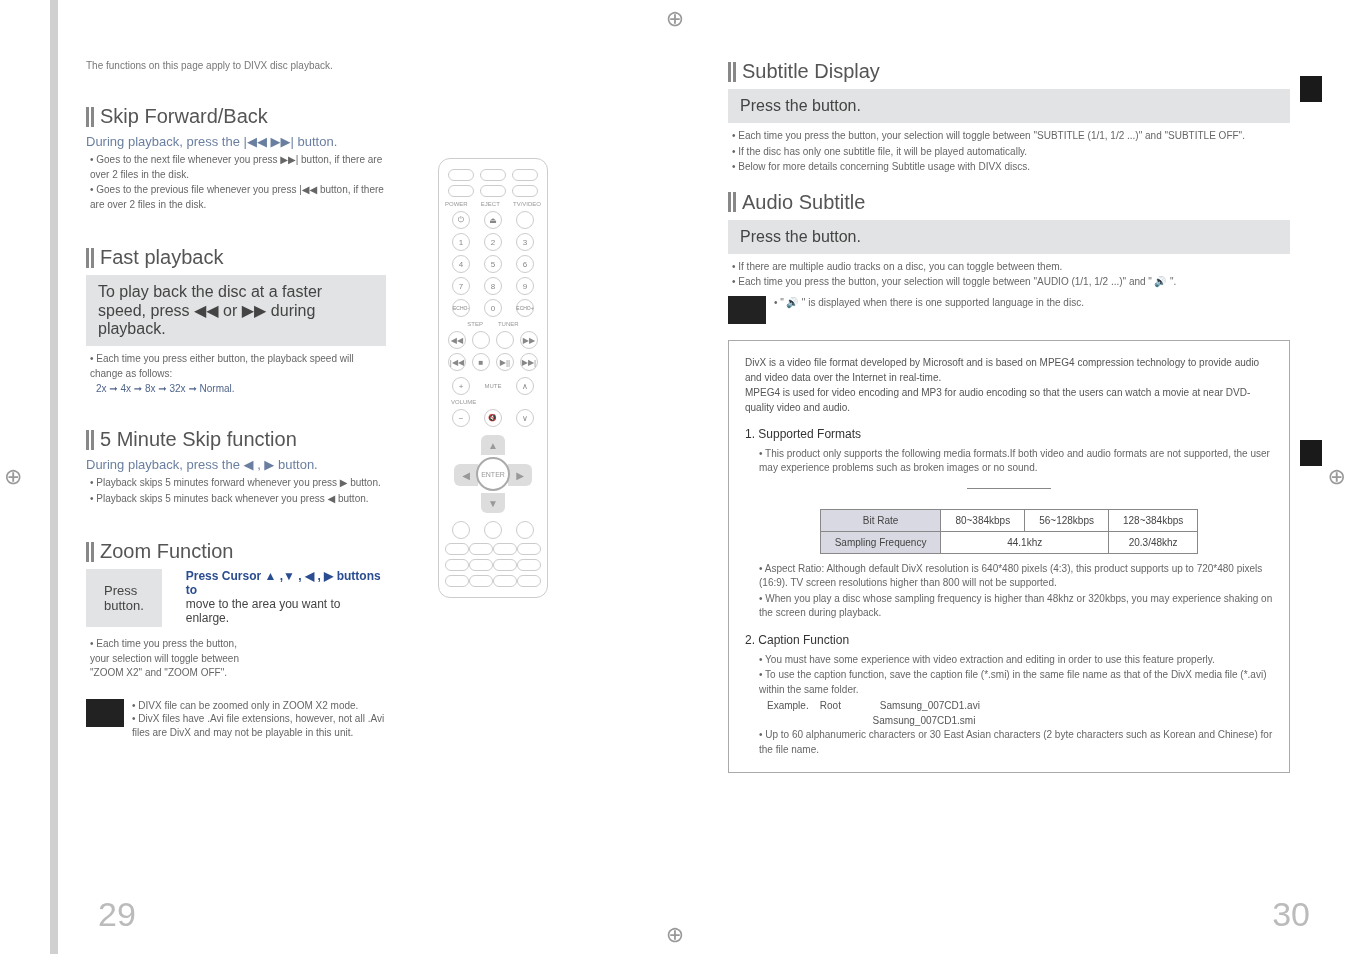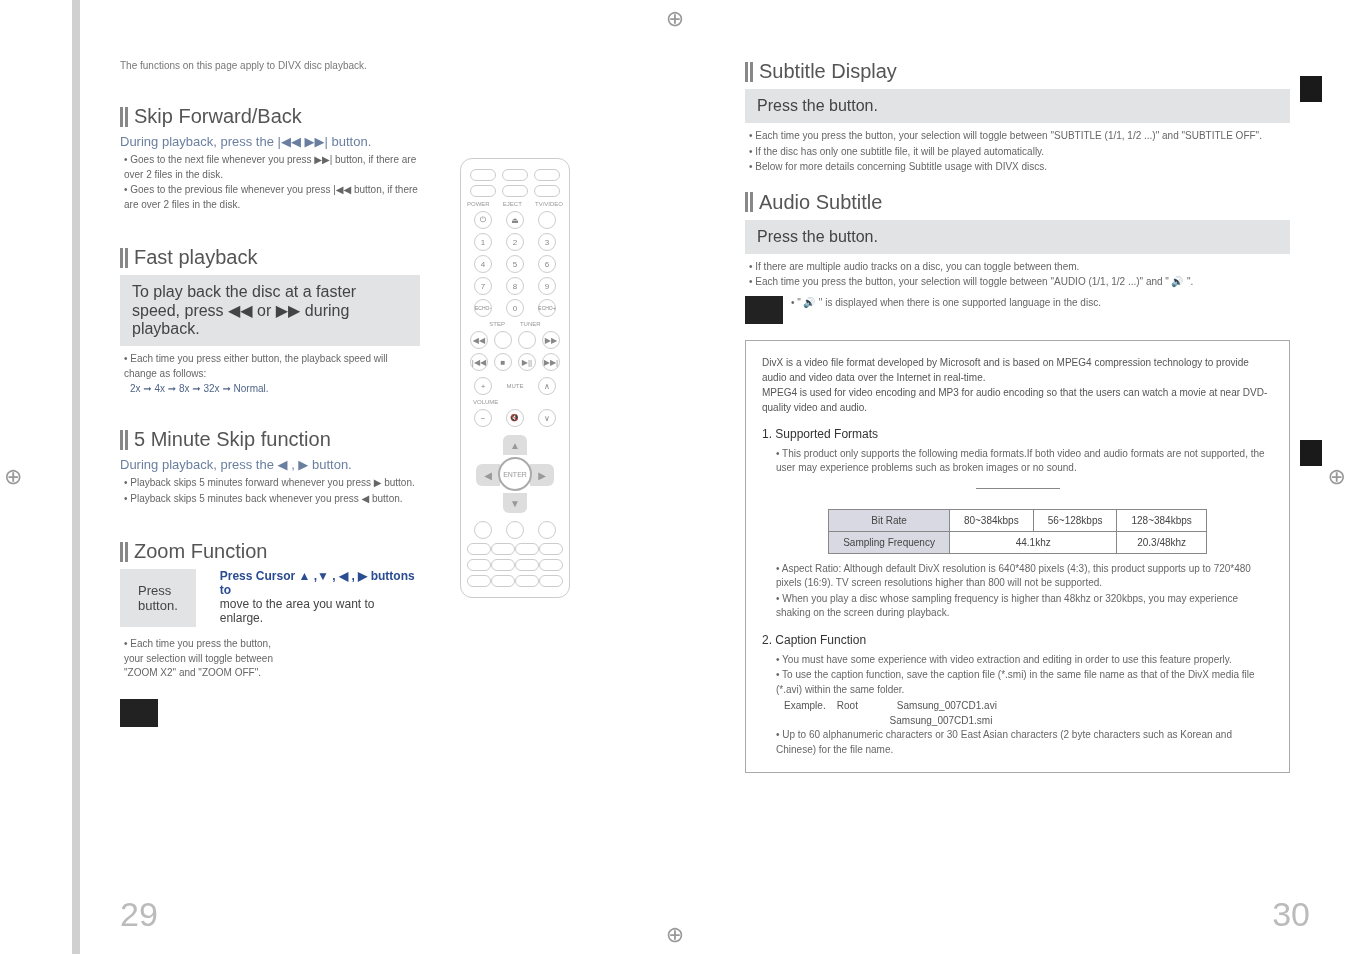--- a/index.html
+++ b/index.html
@@ -1,19 +1,19 @@
 <!DOCTYPE html>
 <html><head>
 <meta charset="utf-8">
 <style>
   * { box-sizing: border-box; margin: 0; padding: 0; }
   body { font-family: Arial, Helvetica, sans-serif; background: #fff; color: #555; width: 1350px; height: 954px; position: relative; }
   .container { display: flex; width: 100%; height: 100%; }
   .page { flex: 1; padding: 60px 40px 20px 40px; position: relative; }
-  .left-page { border-left: 8px solid #d0d0d0; margin-left: 72px; padding-left: 40px; }
+  .left-page { border-left: 8px solid #d0d0d0; margin-left: 50px; padding-left: 28px; }
   .right-page { padding-right: 60px; }
   .intro { font-size: 10px; color: #777; margin-bottom: 18px; }
   .section-head { display: flex; align-items: center; margin: 16px 0 6px 0; }
   .section-head .bars { display: flex; gap: 2px; margin-right: 6px; }
   .section-head .bars span { width: 3px; height: 20px; background: #888; display: inline-block; }
   .section-head h2 { font-size: 20px; font-weight: normal; color: #555; }
   .graybar { background: #e2e3e4; padding: 8px 12px; font-size: 16px; color: #444; margin-bottom: 6px; }
   .subhead { font-size: 13px; color: #6a7fa0; margin: 6px 0 4px 0; }
   ul.bullets { list-style: none; font-size: 10px; color: #666; line-height: 1.45; margin-left: 4px; }
   ul.bullets li::before { content: "• "; color: #666; }
@@ -127,20 +127,24 @@
         <span class="blue">Press Cursor ▲ ,▼ , ◀ , ▶ buttons to</span><br>
         <span>move to the area you want to enlarge.</span>
       </div>
     </div>
     <ul class="bullets small-bullets" style="margin-top:10px;max-width:160px;">
       <li>Each time you press the button, your selection will toggle between "ZOOM X2" and "ZOOM OFF".</li>
     </ul>
 
     <div class="note-row">
       <div class="note-black"></div>
+      <div class="note-txt">
+        <div>• <span>DIVX file can be zoomed only in ZOOM X2 mode.</span></div>
+        <div>• <span>DivX files have .Avi file extensions, however, not all .Avi files are DivX and may not be playable in this unit.</span></div>
+      </div>
     </div>
 
       </div>
     </div>
 
     <div class="remote">
       <div class="remote-row">
           <div class="rbtn-pill"></div>
           <div class="rbtn-pill"></div>
           <div class="rbtn-pill"></div>

